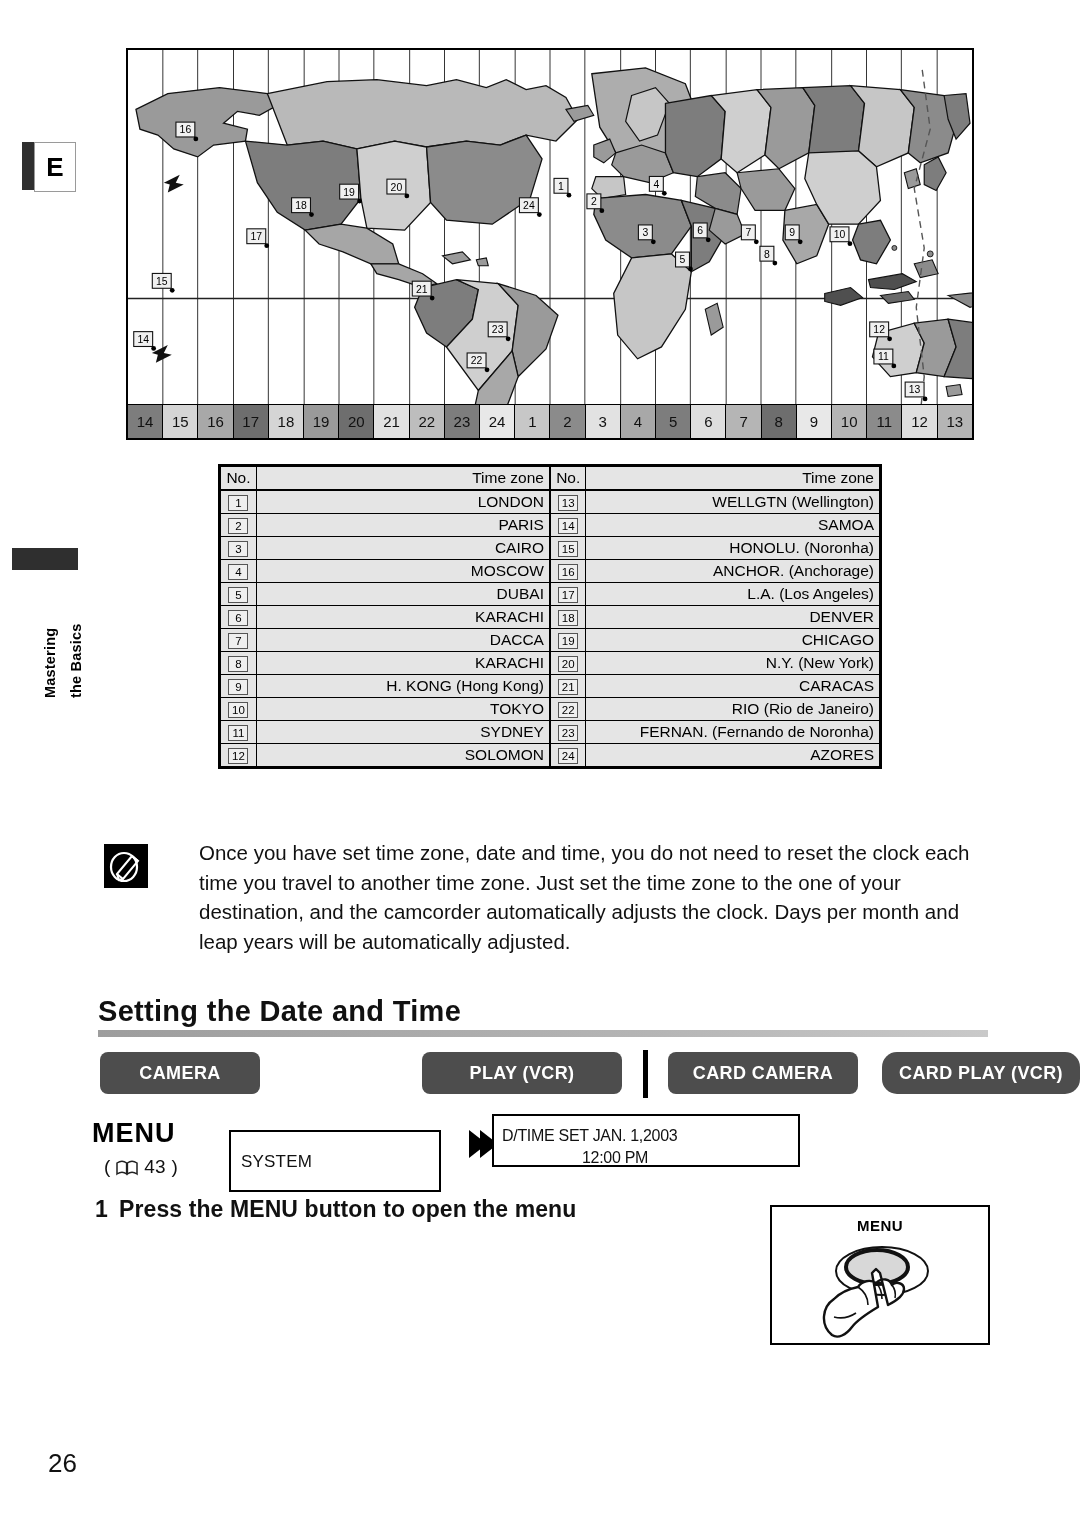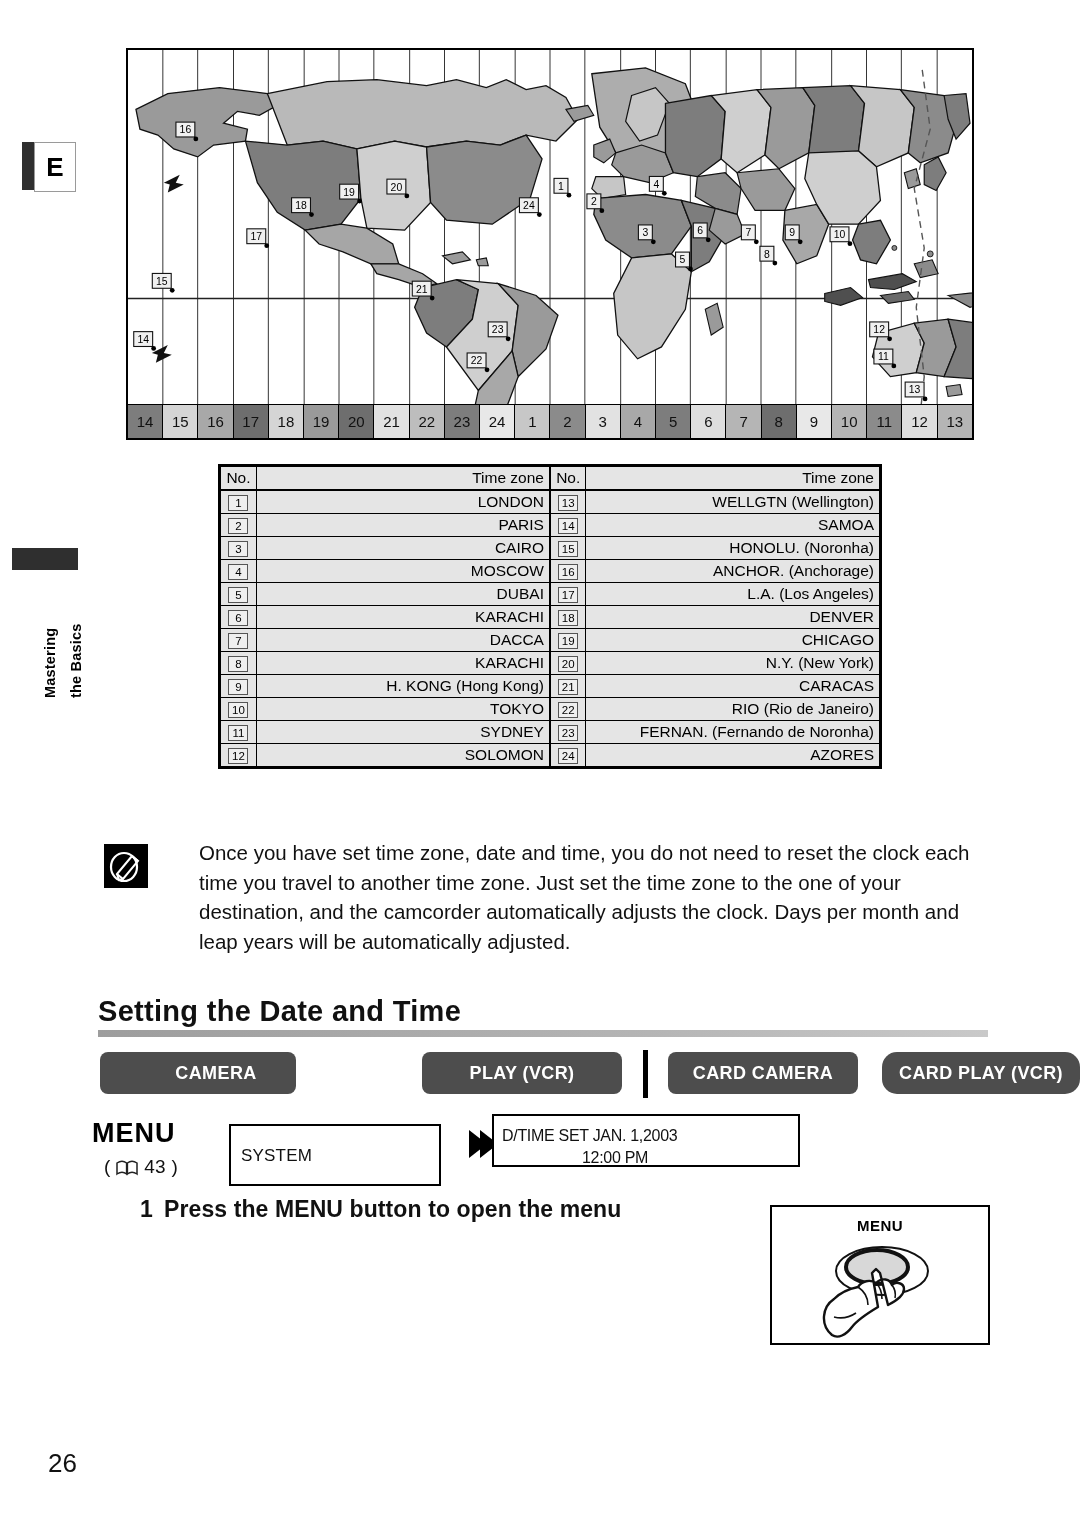--- a/index.html
+++ b/index.html
@@ -114,58 +114,58 @@
 
   
   #mode-row{
     position:absolute;left:100px;top:1052px;width:890px;height:44px;
   }
   .mode-btn{
     position:absolute;top:0;height:42px;background:#4d4d4d;border-radius:8px;
     color:#fff;font-weight:bold;font-size:18px;letter-spacing:.4px;
     display:flex;align-items:center;justify-content:center;
   }
-  #mode-camera{left:0;width:160px;padding-left:36px;}
+  #mode-camera{left:0;width:160px;}
   #mode-play{left:322px;width:200px;}
   #mode-divider{position:absolute;left:543px;top:-2px;width:5px;height:48px;background:#000;}
   #mode-card-camera{left:568px;width:190px;}
   #mode-card-play{left:782px;width:198px;border-radius:15px;}
 
   
   #menu-row{position:absolute;left:92px;top:1112px;width:900px;height:72px;}
   #menu-label{
     position:absolute;left:0;top:6px;font-size:27px;font-weight:bold;letter-spacing:1px;
   }
   #menu-ref{
     position:absolute;left:12px;top:44px;font-size:19px;color:#111;
     display:flex;align-items:center;gap:6px;
   }
   #menu-ref .bookicon{display:inline-block;width:22px;height:16px;vertical-align:-2px;}
   .lcd-box{
     position:absolute;top:0;border:2px solid #000;background:#fff;box-sizing:border-box;
     font-size:16px;color:#111;
   }
-  #lcd-system{left:137px;top:12px;width:212px;height:62px;}
+  #lcd-system{left:137px;top:18px;width:212px;height:62px;}
   #lcd-system .t{position:absolute;left:10px;top:20px;font-size:17px;letter-spacing:.2px;}
   #lcd-arrow{
     position:absolute;left:377px;top:18px;width:0;height:0;
     border-left:18px solid #000;border-top:14px solid transparent;border-bottom:14px solid transparent;
   }
   #lcd-arrow2{
     position:absolute;left:388px;top:18px;width:0;height:0;
     border-left:18px solid #000;border-top:14px solid transparent;border-bottom:14px solid transparent;
   }
   #lcd-dtime{left:400px;top:2px;width:308px;height:53px;}
   #lcd-dtime .l1{position:absolute;left:8px;top:11px;font-size:16px;letter-spacing:-.3px;white-space:nowrap;}
   #lcd-dtime .l2{position:absolute;left:88px;top:33px;font-size:16px;letter-spacing:-.3px;}
 
   
   #step-1{
     position:absolute;left:95px;top:1196px;width:680px;
-    font-size:23px;font-weight:bold;color:#111;letter-spacing:.1px;margin-left:45px;
+    font-size:23px;font-weight:bold;color:#111;letter-spacing:.1px;
   }
   #step-1 .num{display:inline-block;width:24px;}
 
   
   #menu-illus{
     position:absolute;left:770px;top:1205px;width:220px;height:140px;
     border:2px solid #000;background:#fff;box-sizing:border-box;
   }
   #menu-illus .cap{
     position:absolute;left:0;right:0;top:10px;text-align:center;

